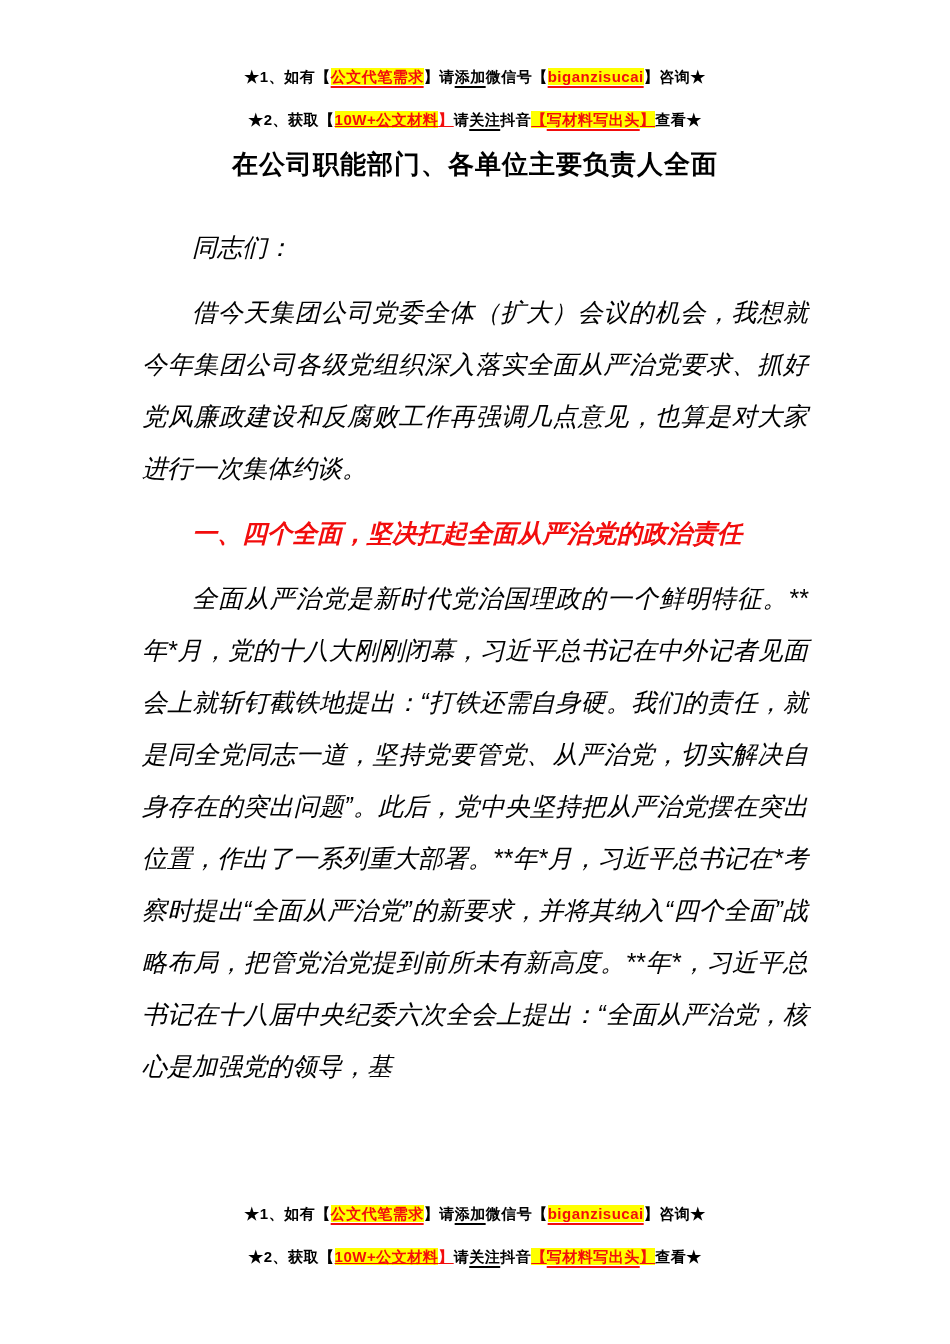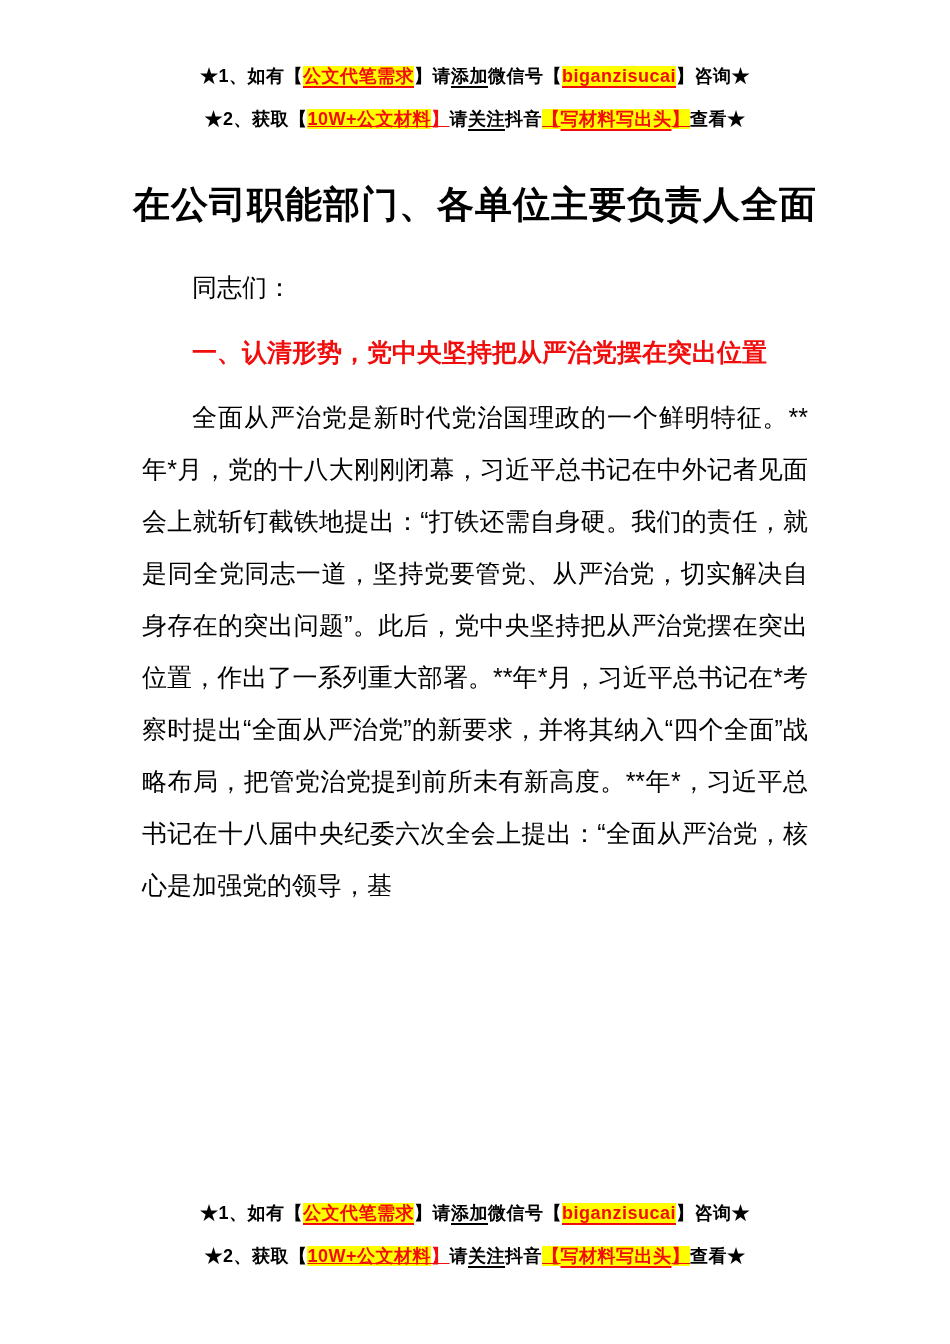--- a/index.html
+++ b/index.html
@@ -25,50 +25,50 @@
   .promo-top {
     padding-top: 55px;
   }
   .promo-bottom {
     position: absolute;
     left: 0;
     right: 0;
     bottom: 66px;
   }
   .promo-line {
-    font-size: 18px;
+    font-size: 15px;
     font-weight: bold;
     line-height: 43px;
     letter-spacing: 0.5px;
     white-space: nowrap;
   }
   .rs-red { color: var(--red, #ff0000); text-decoration: underline; }
   .rs-hl  { background: var(--hl, #ffff00); }
   .rs-u   { text-decoration: underline; text-decoration-thickness: 2px; text-underline-offset: 4px; }
 
   
   .doc-title {
-    margin-top: 40px;
-    font-size: 37px;
+    font-size: 26px;
     font-weight: bold;
     line-height: 47px;
     letter-spacing: 1px;
     text-align: center;
   }
 
   
   .doc-body {
     margin: 33px 142px 0 142px;
     font-size: 25px;
     line-height: 52px;
   }
   .doc-body p {
     margin: 0 0 13px 0;
     text-indent: 2em;
     text-align: justify;
+    font-style: italic;
   }
   .doc-body p.heading {
     color: var(--red, #ff0000);
     font-weight: bold;
     text-align: left;
   }
 </style>
 </head>
 <body>
 
@@ -78,21 +78,22 @@
     <div class="promo-line"><span class="">★1、如有【</span><span class="rs-red rs-hl rs-u">公文代笔需求</span><span class="">】请</span><span class="rs-u">添加</span><span class="">微信号【</span><span class="rs-red rs-hl rs-u">biganzisucai</span><span class="">】咨询★</span></div>
     <div class="promo-line"><span class="">★2、获取【</span><span class="rs-red rs-hl">10W+公文材料</span><span class="rs-red">】</span><span class="">请</span><span class="rs-u">关注</span><span class="">抖音</span><span class="rs-red rs-hl">【</span><span class="rs-red rs-hl rs-u">写材料写出头</span><span class="rs-red rs-hl">】</span><span class="">查看★</span></div>
   </div>
 
   <div class="doc-title">
     <div>在公司职能部门、各单位主要负责人全面</div>
   </div>
 
   <div class="doc-body">
       <p class="para">同志们：</p>
-      <p class="heading">一、认清形势，党中央坚持把从严治党摆在突出位置</p>
+      <p class="para">借今天集团公司党委全体（扩大）会议的机会，我想就今年集团公司各级党组织深入落实全面从严治党要求、抓好党风廉政建设和反腐败工作再强调几点意见，也算是对大家进行一次集体约谈。</p>
+      <p class="heading">一、四个全面，坚决扛起全面从严治党的政治责任</p>
       <p class="para">全面从严治党是新时代党治国理政的一个鲜明特征。**年*月，党的十八大刚刚闭幕，习近平总书记在中外记者见面会上就斩钉截铁地提出：“打铁还需自身硬。我们的责任，就是同全党同志一道，坚持党要管党、从严治党，切实解决自身存在的突出问题”。此后，党中央坚持把从严治党摆在突出位置，作出了一系列重大部署。**年*月，习近平总书记在*考察时提出“全面从严治党”的新要求，并将其纳入“四个全面”战略布局，把管党治党提到前所未有新高度。**年*，习近平总书记在十八届中央纪委六次全会上提出：“全面从严治党，核心是加强党的领导，基</p>
     </div>
 
   <div class="promo promo-bottom">
     <div class="promo-line"><span class="">★1、如有【</span><span class="rs-red rs-hl rs-u">公文代笔需求</span><span class="">】请</span><span class="rs-u">添加</span><span class="">微信号【</span><span class="rs-red rs-hl rs-u">biganzisucai</span><span class="">】咨询★</span></div>
     <div class="promo-line"><span class="">★2、获取【</span><span class="rs-red rs-hl">10W+公文材料</span><span class="rs-red">】</span><span class="">请</span><span class="rs-u">关注</span><span class="">抖音</span><span class="rs-red rs-hl">【</span><span class="rs-red rs-hl rs-u">写材料写出头</span><span class="rs-red rs-hl">】</span><span class="">查看★</span></div>
   </div>
 
 </div>
 

